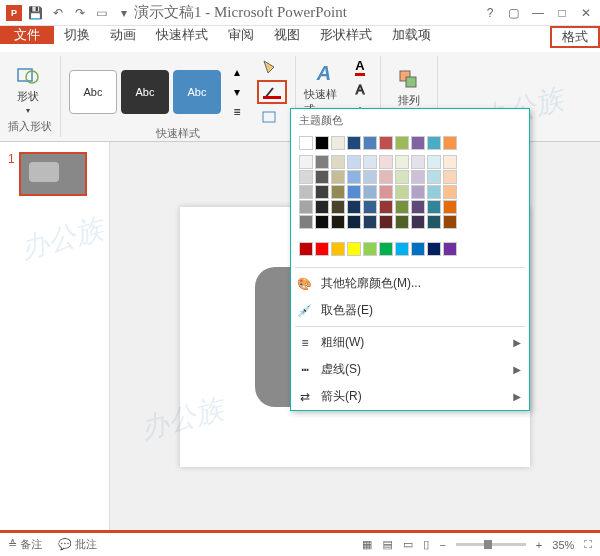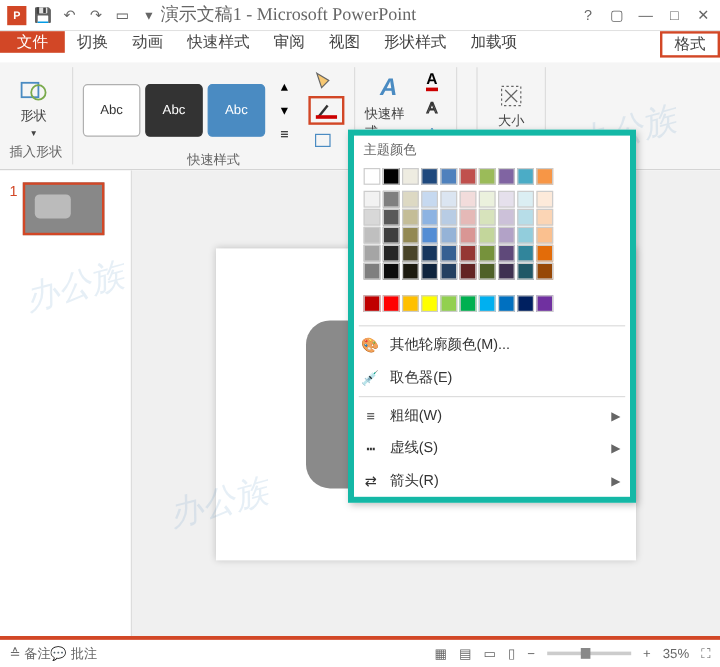--- a/index.html
+++ b/index.html
@@ -34,34 +34,34 @@
 .workspace { position: absolute; top: 142px; left: 0; right: 0; bottom: 24px; display: flex; background: #fff; }
 .slide-panel { width: 110px; border-right: 1px solid #ddd; padding: 10px 8px; }
 .thumb-wrap { display: flex; gap: 4px; }
 .thumb-num { color: #d24726; font-size: 12px; }
 .thumb { width: 68px; height: 44px; border: 2px solid #d24726; background: #888; padding: 8px; }
 .thumb-inner { width: 30px; height: 20px; background: #bbb; border-radius: 4px; }
 .editor { flex: 1; background: #f0f0f0; display: flex; align-items: center; justify-content: center; padding: 20px; position: relative; }
 .slide { width: 350px; height: 260px; background: #fff; box-shadow: 0 0 6px rgba(0,0,0,0.2); display: flex; align-items: center; justify-content: center; }
 .rounded-obj { width: 200px; height: 140px; background: #8a8a8a; border-radius: 20px; }
 
-.dropdown { position: absolute; left: 290px; top: 108px; width: 240px; background: #fff; border: 5px solid #14b8a6; box-shadow: 2px 2px 6px rgba(0,0,0,0.25); z-index: 10; }
+.dropdown { position: absolute; left: 290px; top: 108px; width: 240px; background: #fff; border: 1px solid #14b8a6; box-shadow: 2px 2px 6px rgba(0,0,0,0.25); z-index: 10; }
 .dd-section-label { padding: 4px 8px; color: #666; font-size: 11px; }
 .color-grid { padding: 4px 8px 8px; }
 .color-row { display: flex; gap: 2px; margin-bottom: 1px; }
 .swatch { width: 14px; height: 14px; border: 1px solid #ccc; }
 .dd-item { padding: 5px 8px 5px 30px; display: flex; align-items: center; gap: 8px; position: relative; font-size: 12px; color: #333; }
 .dd-item.hl { border: 2px solid #d24726; margin: 0 4px; padding-left: 26px; }
 .dd-icon { position: absolute; left: 6px; width: 16px; height: 16px; display: flex; align-items: center; justify-content: center; }
 .arrow-r { position: absolute; right: 8px; color: #666; font-size: 10px; }
 .dd-sep { height: 1px; background: #ddd; margin: 2px 4px; }
 
 .statusbar { position: absolute; bottom: 0; left: 0; right: 0; height: 24px; background: #fff; border-top: 1px solid #d24726; display: flex; align-items: center; padding: 0 8px; font-size: 11px; color: #666; }
 .statusbar .orange-strip { position: absolute; left: 0; right: 0; top: -3px; height: 3px; background: #d24726; }
-.sb-left { display: flex; gap: 0; }
+.sb-left { display: flex; gap: 16px; }
 .sb-right { margin-left: auto; display: flex; align-items: center; gap: 10px; }
 .sb-icon { color: #666; }
 .zoom-slider { width: 70px; height: 3px; background: #ccc; position: relative; }
 .zoom-thumb { position: absolute; left: 28px; top: -3px; width: 8px; height: 9px; background: #888; }
 
 .watermark { position: absolute; opacity: 0.12; color: #3a7fb8; font-size: 28px; font-style: italic; transform: rotate(-15deg); pointer-events: none; }
 </style>
 </head>
 <body>
 
@@ -158,30 +158,27 @@
             <span style="font-size:13px;-webkit-text-stroke:1px #333;color:transparent">A</span>
           </div>
         <div class="mini-btn">
             <span style="font-size:13px;color:#4a8bc2">A</span>
           </div>
       </div>
     </div>
     <div class="group-label"></div>
   </div>
   <div class="group">
-    <div class="group-label"></div>
-  </div>
-  <div class="group">
     <div class="group-body">
       <div class="big-btn">
         <svg width="22" height="22">
-            <rect x="3" y="3" width="16" height="16" fill="none" stroke="#666" stroke-dasharray="2"></rect>
-            <path d="M6 6 L16 16 M16 6 L6 16" stroke="#666"></path>
+            <rect x="2" y="2" width="10" height="10" fill="#f7a873" stroke="#666"></rect>
+            <rect x="8" y="8" width="10" height="10" fill="#8bc47a" stroke="#666"></rect>
           </svg>
-        <span>大小</span>
+        <span>排列</span>
       </div>
     </div>
     <div class="group-label"></div>
   </div>
 </div>
 
 <div class="workspace">
   <div class="slide-panel">
     <div class="thumb-wrap">
       <div class="thumb-num">1</div>

